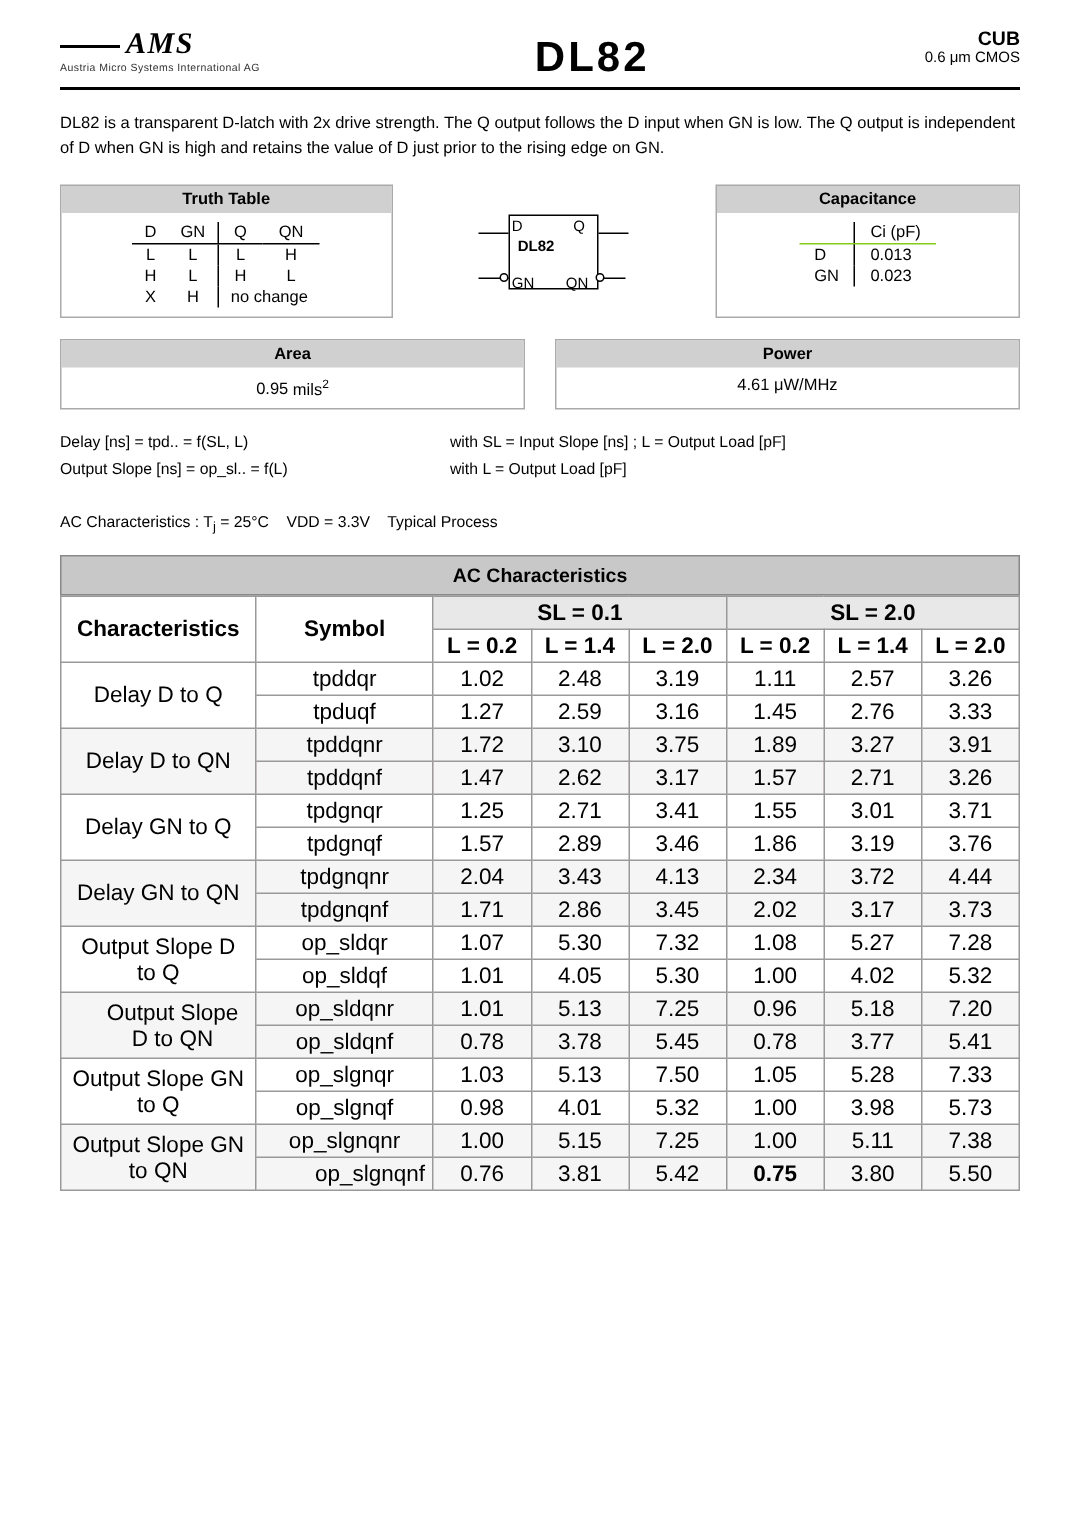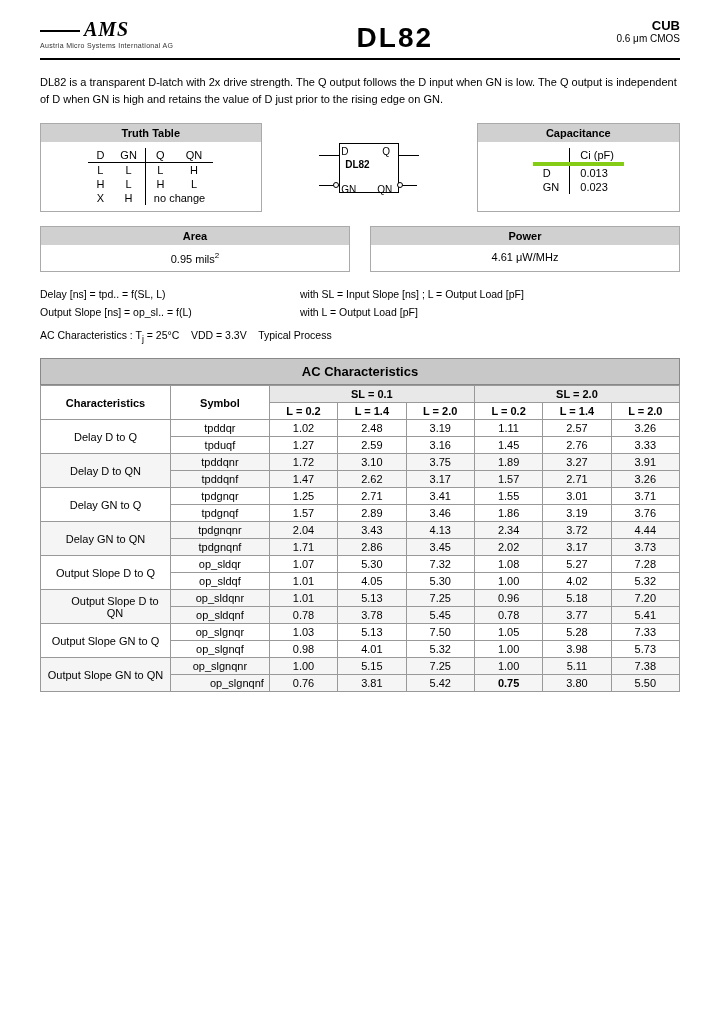--- a/index.html
+++ b/index.html
@@ -118,21 +118,21 @@
     .cap-table {
       border-collapse: collapse;
       margin: 0 auto;
       font-size: 11px;
     }
     .cap-table td {
       padding: 1px 10px;
       text-align: left;
     }
     .cap-table .header-row td {
-      border-bottom: 4px solid #84cc16;
+      border-bottom: 1px solid #84cc16;
       text-align: center;
     }
     .cap-table .row-label {
       border-right: 1px solid #000;
       text-align: left;
     }
     .chip-diagram {
       position: relative;
       width: 100px;
       height: 70px;
@@ -164,21 +164,21 @@
     .area-power-row {
       display: flex;
       gap: 20px;
       margin-bottom: 14px;
     }
 
     
     .formulas {
       font-size: 10.5px;
       line-height: 1.7;
-      margin-bottom: 8px;
+      margin-bottom: 20px;
     }
     .formulas-grid {
       display: grid;
       grid-template-columns: 260px 1fr;
       gap: 0;
     }
 
     
     .ac-conditions {
       font-size: 10.5px;
@@ -191,21 +191,21 @@
       text-align: center;
       font-weight: bold;
       font-size: 13px;
       padding: 5px 0;
       border: 1px solid #888;
       margin-bottom: 0;
     }
     .ac-table {
       border-collapse: collapse;
       width: 100%;
-      font-size: 11px;
+      font-size: 15px;
     }
     .ac-table th, .ac-table td {
       border: 1px solid #999;
       padding: 2px 5px;
       text-align: center;
     }
     .ac-table .col-header-main {
       background: #e8e8e8;
       font-weight: bold;
     }

